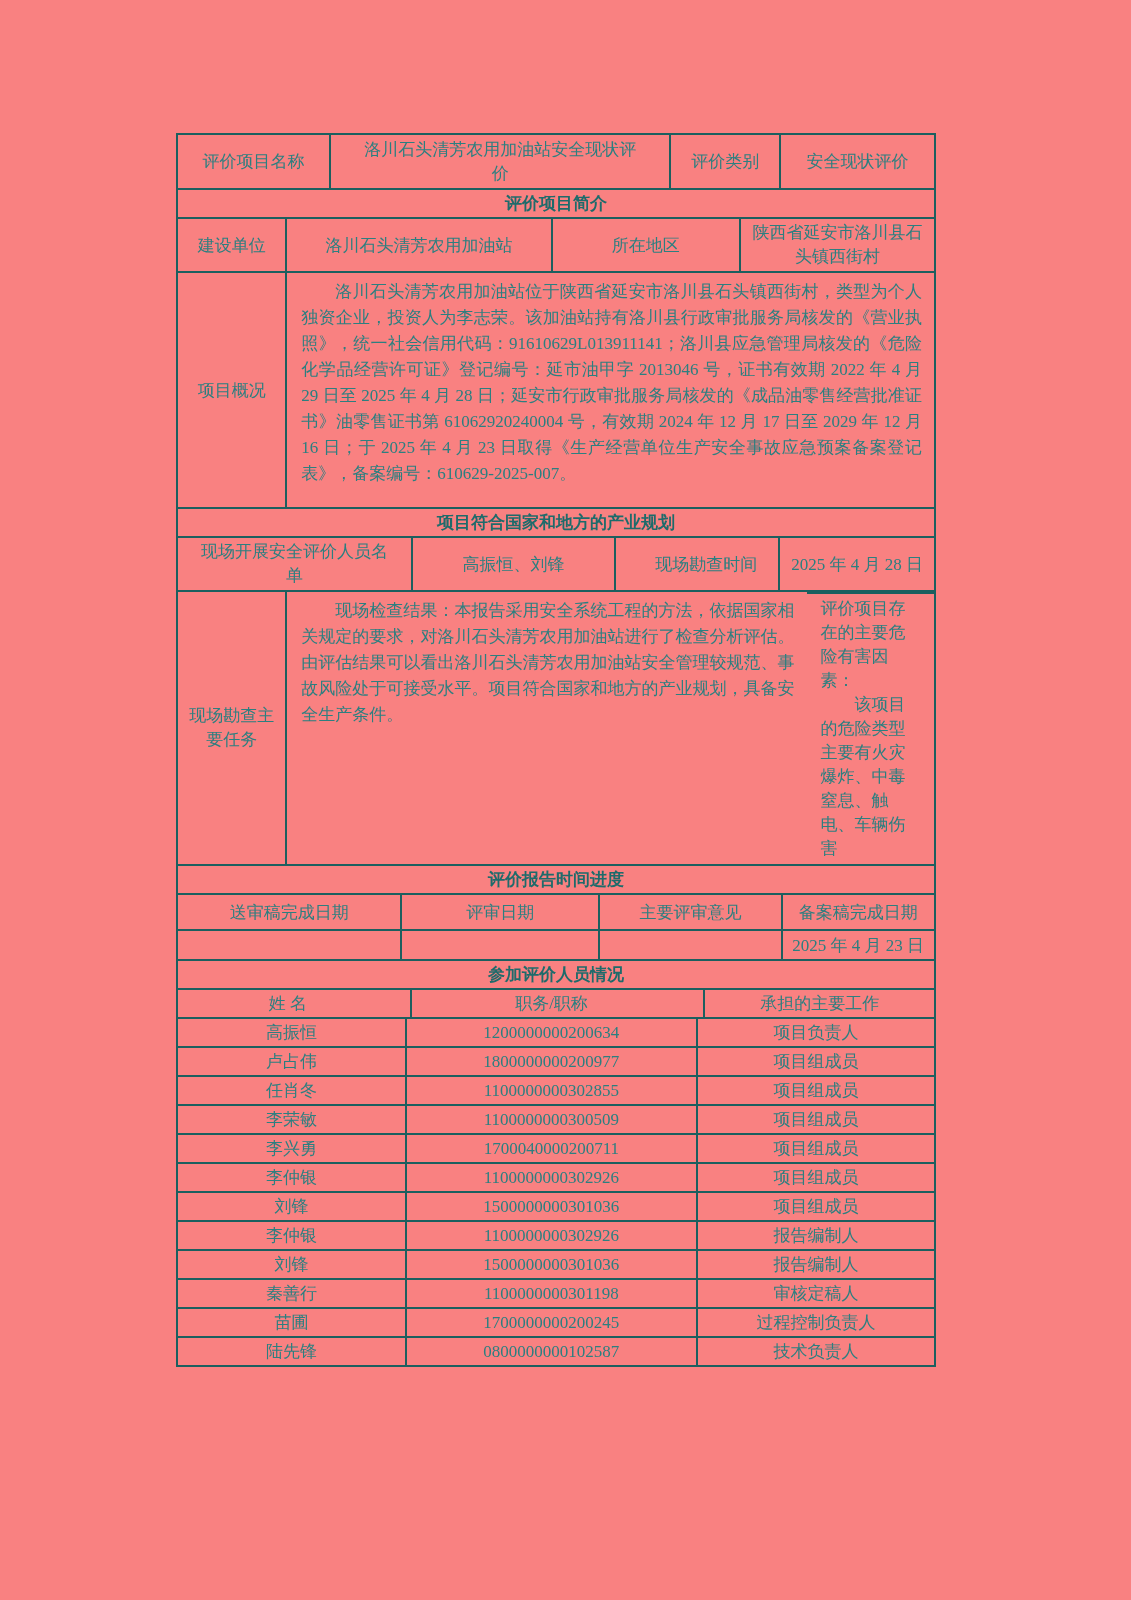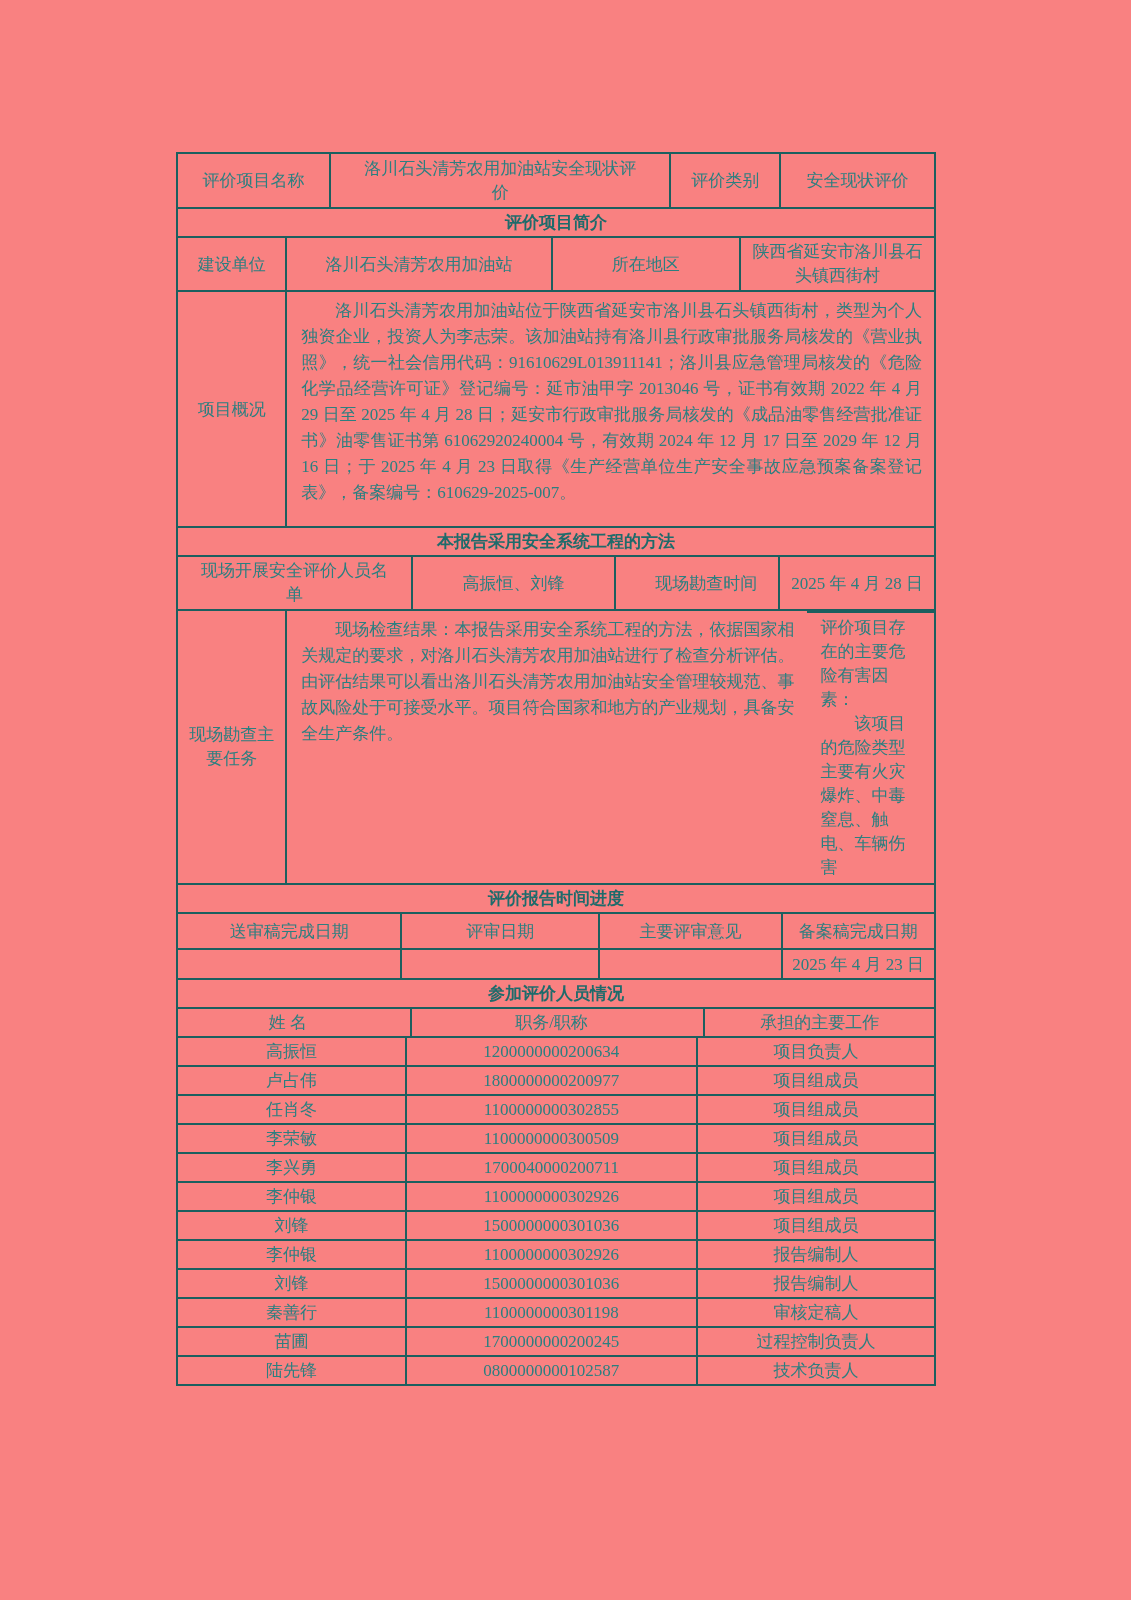--- a/index.html
+++ b/index.html
@@ -4,21 +4,21 @@
 <style>
   html,body{margin:0;padding:0;}
   body{
     width:1131px;height:1600px;
     background:#f98181;
     font-family:"Liberation Serif", serif;
     color:#2c7f80;
     overflow:hidden;
   }
   .doc-table{
-    position:absolute;left:176px;top:152px;width:760px;
+    position:absolute;left:176px;top:133px;width:760px;
     border:2px solid #1c5f5f;
     box-sizing:border-box;
     font-size:17px;
   }
   .row{display:flex;box-sizing:border-box;}
   .row + .row{border-top:2px solid #1c5f5f;}
   .cell{
     box-sizing:border-box;
     display:flex;align-items:center;justify-content:center;
     text-align:center;
@@ -92,21 +92,21 @@
       <span class="addr-wrap">陕西省延安市洛川县石头镇西街村</span>
     </div>
   </div>
 
   <div class="row r-overview">
     <div class="cell w-142">项目概况</div>
     <div class="cell w-858 para">洛川石头清芳农用加油站位于陕西省延安市洛川县石头镇西街村，类型为个人独资企业，投资人为李志荣。该加油站持有洛川县行政审批服务局核发的《营业执照》，统一社会信用代码：91610629L013911141；洛川县应急管理局核发的《危险化学品经营许可证》登记编号：延市油甲字 2013046 号，证书有效期 2022 年 4 月 29 日至 2025 年 4 月 28 日；延安市行政审批服务局核发的《成品油零售经营批准证书》油零售证书第 61062920240004 号，有效期 2024 年 12 月 17 日至 2029 年 12 月 16 日；于 2025 年 4 月 23 日取得《生产经营单位生产安全事故应急预案备案登记表》，备案编号：610629-2025-007。</div>
   </div>
 
   <div class="row r-hdr">
-    <div class="cell section-title" style="width:100%;">本报告采用安全系统工程的方法</div>
+    <div class="cell section-title" style="width:100%;">项目符合国家和地方的产业规划</div>
   </div>
 
   <div class="row r-staff">
     <div class="cell w-308">
       <span class="narrow-wrap2">现场开展安全评价人员名单</span>
     </div>
     <div class="cell w-269">高振恒、刘锋</div>
     <div class="cell w-217">现场勘查时间</div>
     <div class="cell w-206">2025 年 4 月 28 日</div>
   </div>

